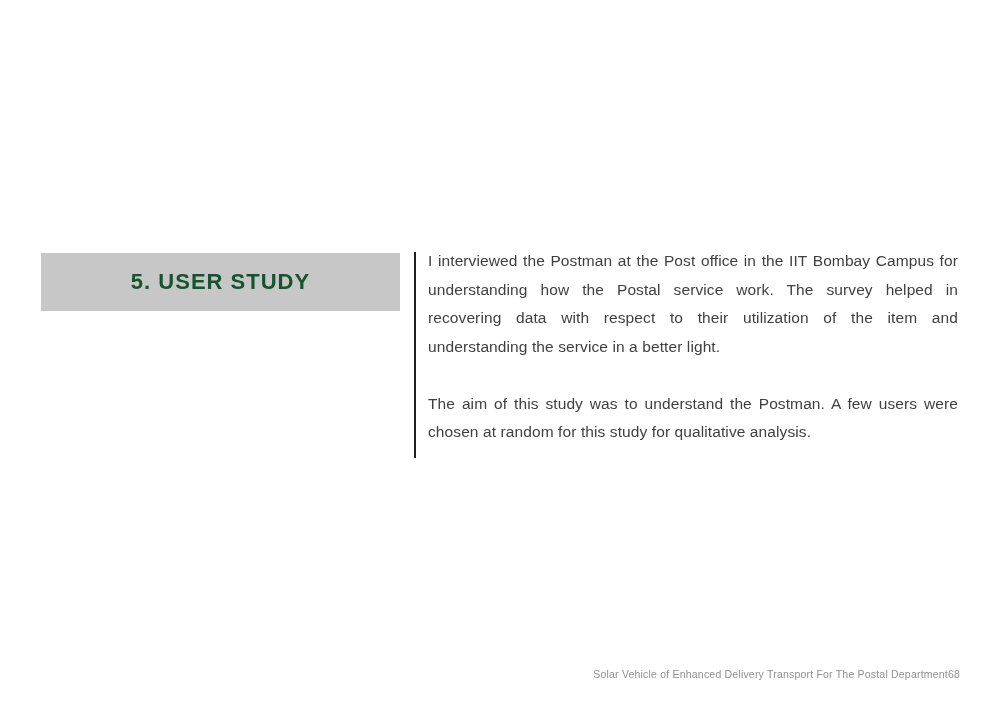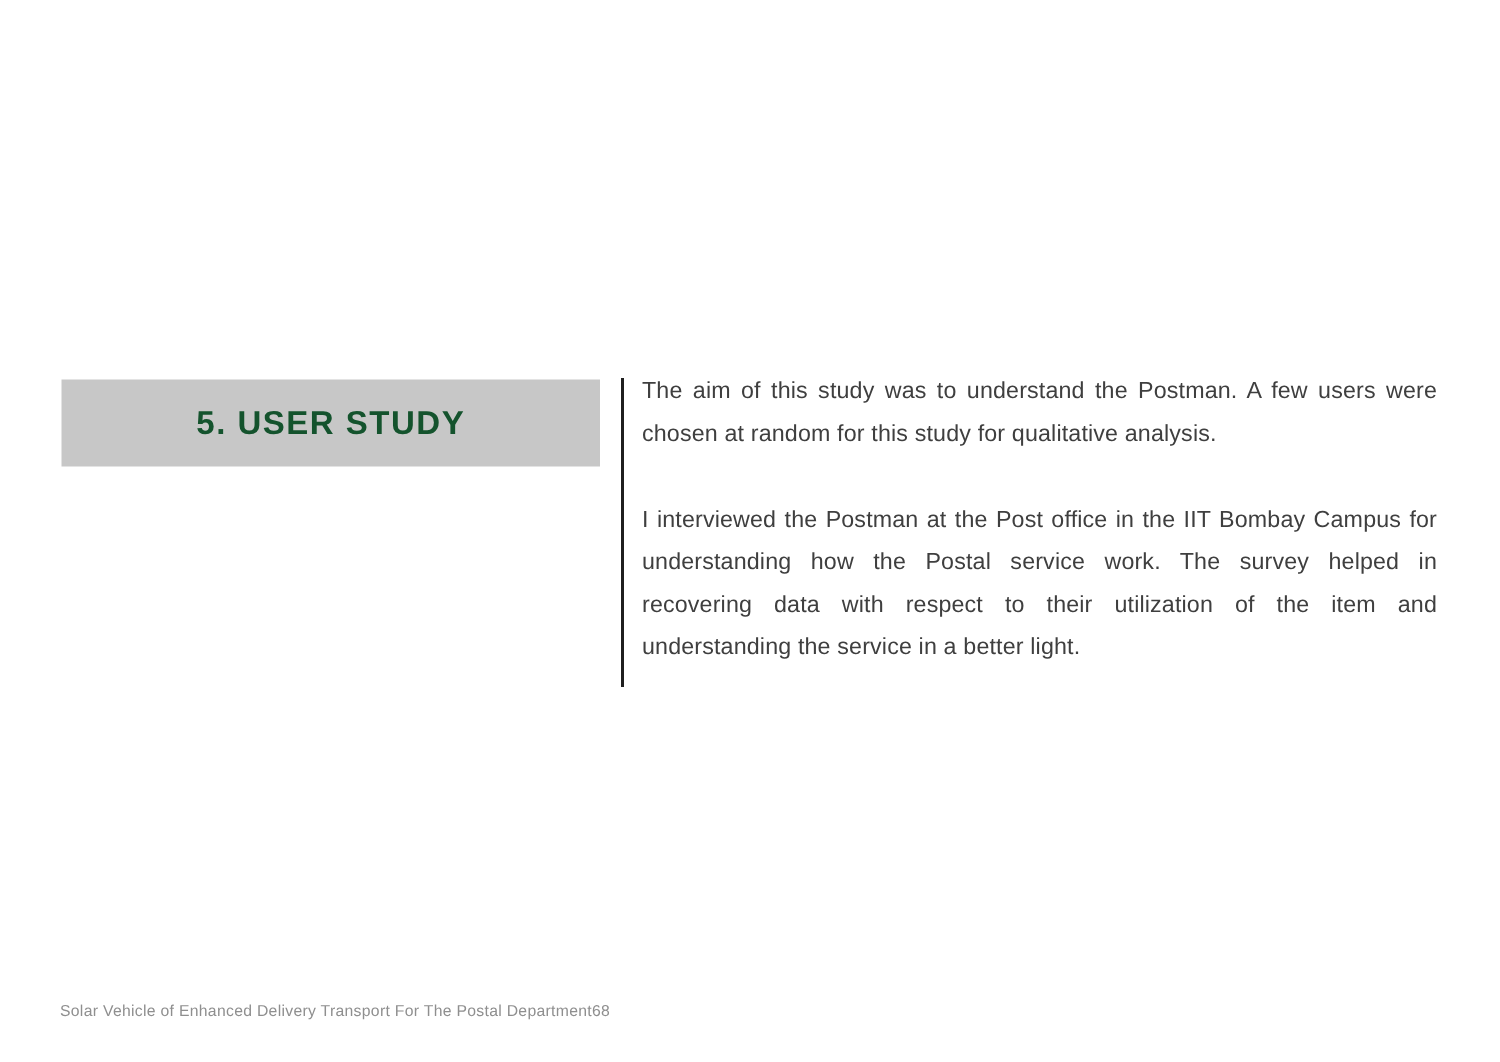--- a/index.html
+++ b/index.html
@@ -63,41 +63,41 @@
   .body-col p + p {
     margin-top: 28.5px;
   }
 
   .footer {
     position: absolute;
     left: 40px;
     right: 40px;
     top: 668px;
     display: flex;
-    justify-content: flex-start;
+    justify-content: flex-end;
     align-items: baseline;
     color: #8f8f8f;
     font-size: 10.5px;
     letter-spacing: 0.2px;
   }
 </style>
 </head>
 <body>
 
 <div class="slide">
 
   <div class="title-box">
     <span class="title-text">5. USER STUDY</span>
   </div>
 
   <div class="v-divider"></div>
 
   <div class="body-col">
+    <p>I interviewed the Postman at the Post office in the IIT Bombay Campus for understanding how the Postal service work. The survey helped in recovering data with respect to their utilization of the item and understanding the service in a better light.</p>
     <p>The aim of this study was to understand the Postman. A few users were chosen at random for this study for qualitative analysis.</p>
-    <p>I interviewed the Postman at the Post office in the IIT Bombay Campus for understanding how the Postal service work. The survey helped in recovering data with respect to their utilization of the item and understanding the service in a better light.</p>
   </div>
 
   <div class="footer">
     <span>Solar Vehicle of Enhanced Delivery Transport For The Postal Department</span>
     <span>68</span>
   </div>
 
 </div>
 
 </body></html>

